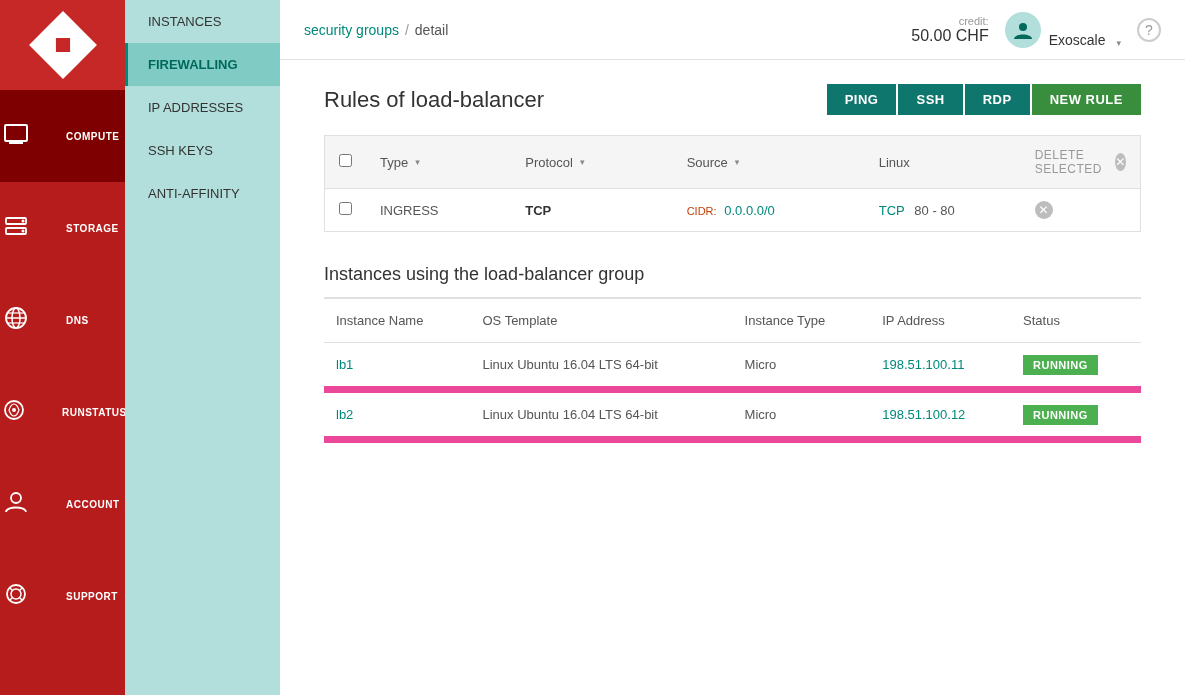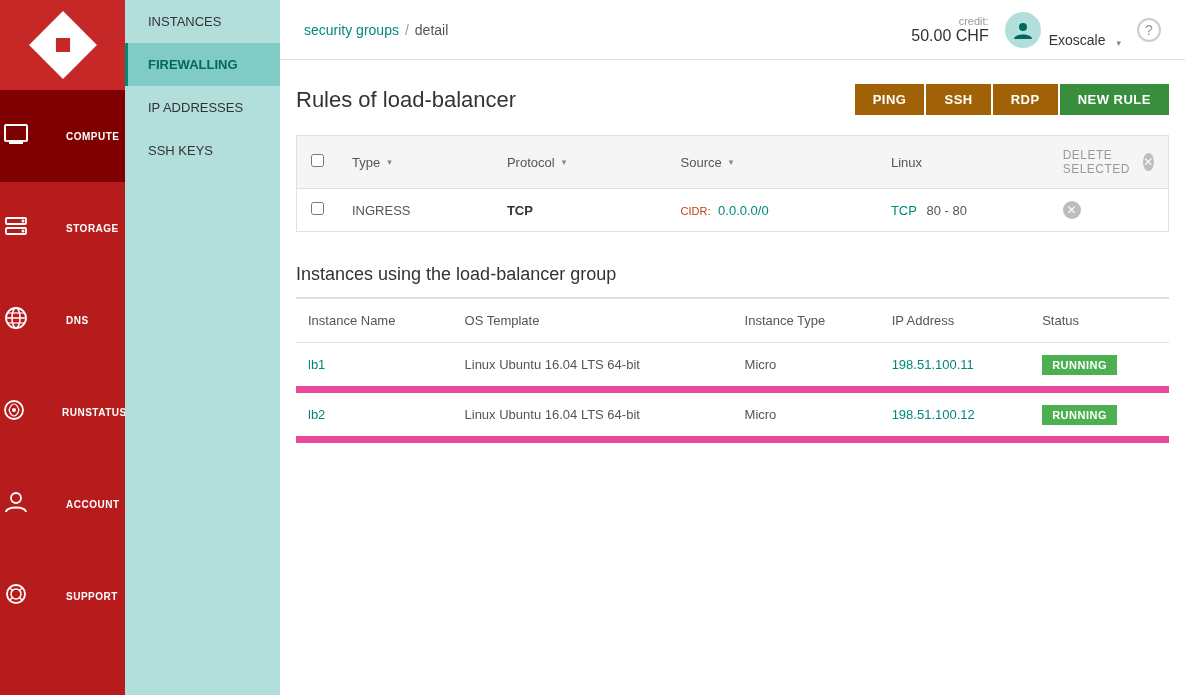--- a/index.html
+++ b/index.html
@@ -180,21 +180,21 @@
       align-items: center;
       justify-content: center;
       color: #999;
       font-size: 14px;
       cursor: pointer;
     }
 
     
     .content {
       flex: 1;
-      padding: 24px 16px;
+      padding: 24px 44px;
     }
 
     .section-header {
       display: flex;
       align-items: center;
       justify-content: space-between;
       margin-bottom: 20px;
     }
 
     .section-title {
@@ -212,21 +212,21 @@
       padding: 8px 18px;
       font-size: 13px;
       font-weight: 600;
       border: none;
       cursor: pointer;
       text-transform: uppercase;
       letter-spacing: 0.5px;
     }
 
     .btn-green {
-      background: #a16207;
+      background: #0f766e;
       color: white;
     }
 
     .btn-new {
       background: #388e3c;
       color: white;
     }
 
     
     .rules-table {
@@ -458,20 +458,23 @@
     <span>INSTANCES</span>
   </div>
   <div class="sub-sidebar-item active">
     <span>FIREWALLING</span>
   </div>
   <div class="sub-sidebar-item">
     <span>IP ADDRESSES</span>
   </div>
   <div class="sub-sidebar-item">
     <span>SSH KEYS</span>
+  </div>
+  <div class="sub-sidebar-item">
+    <span>ANTI-AFFINITY</span>
   </div>
 </aside>
 
 <div class="main">
 
   <header class="topbar">
     <nav class="breadcrumb">
       <a class="breadcrumb-link">security groups</a>
       <span class="breadcrumb-sep">/</span>
       <span class="breadcrumb-current">detail</span>

